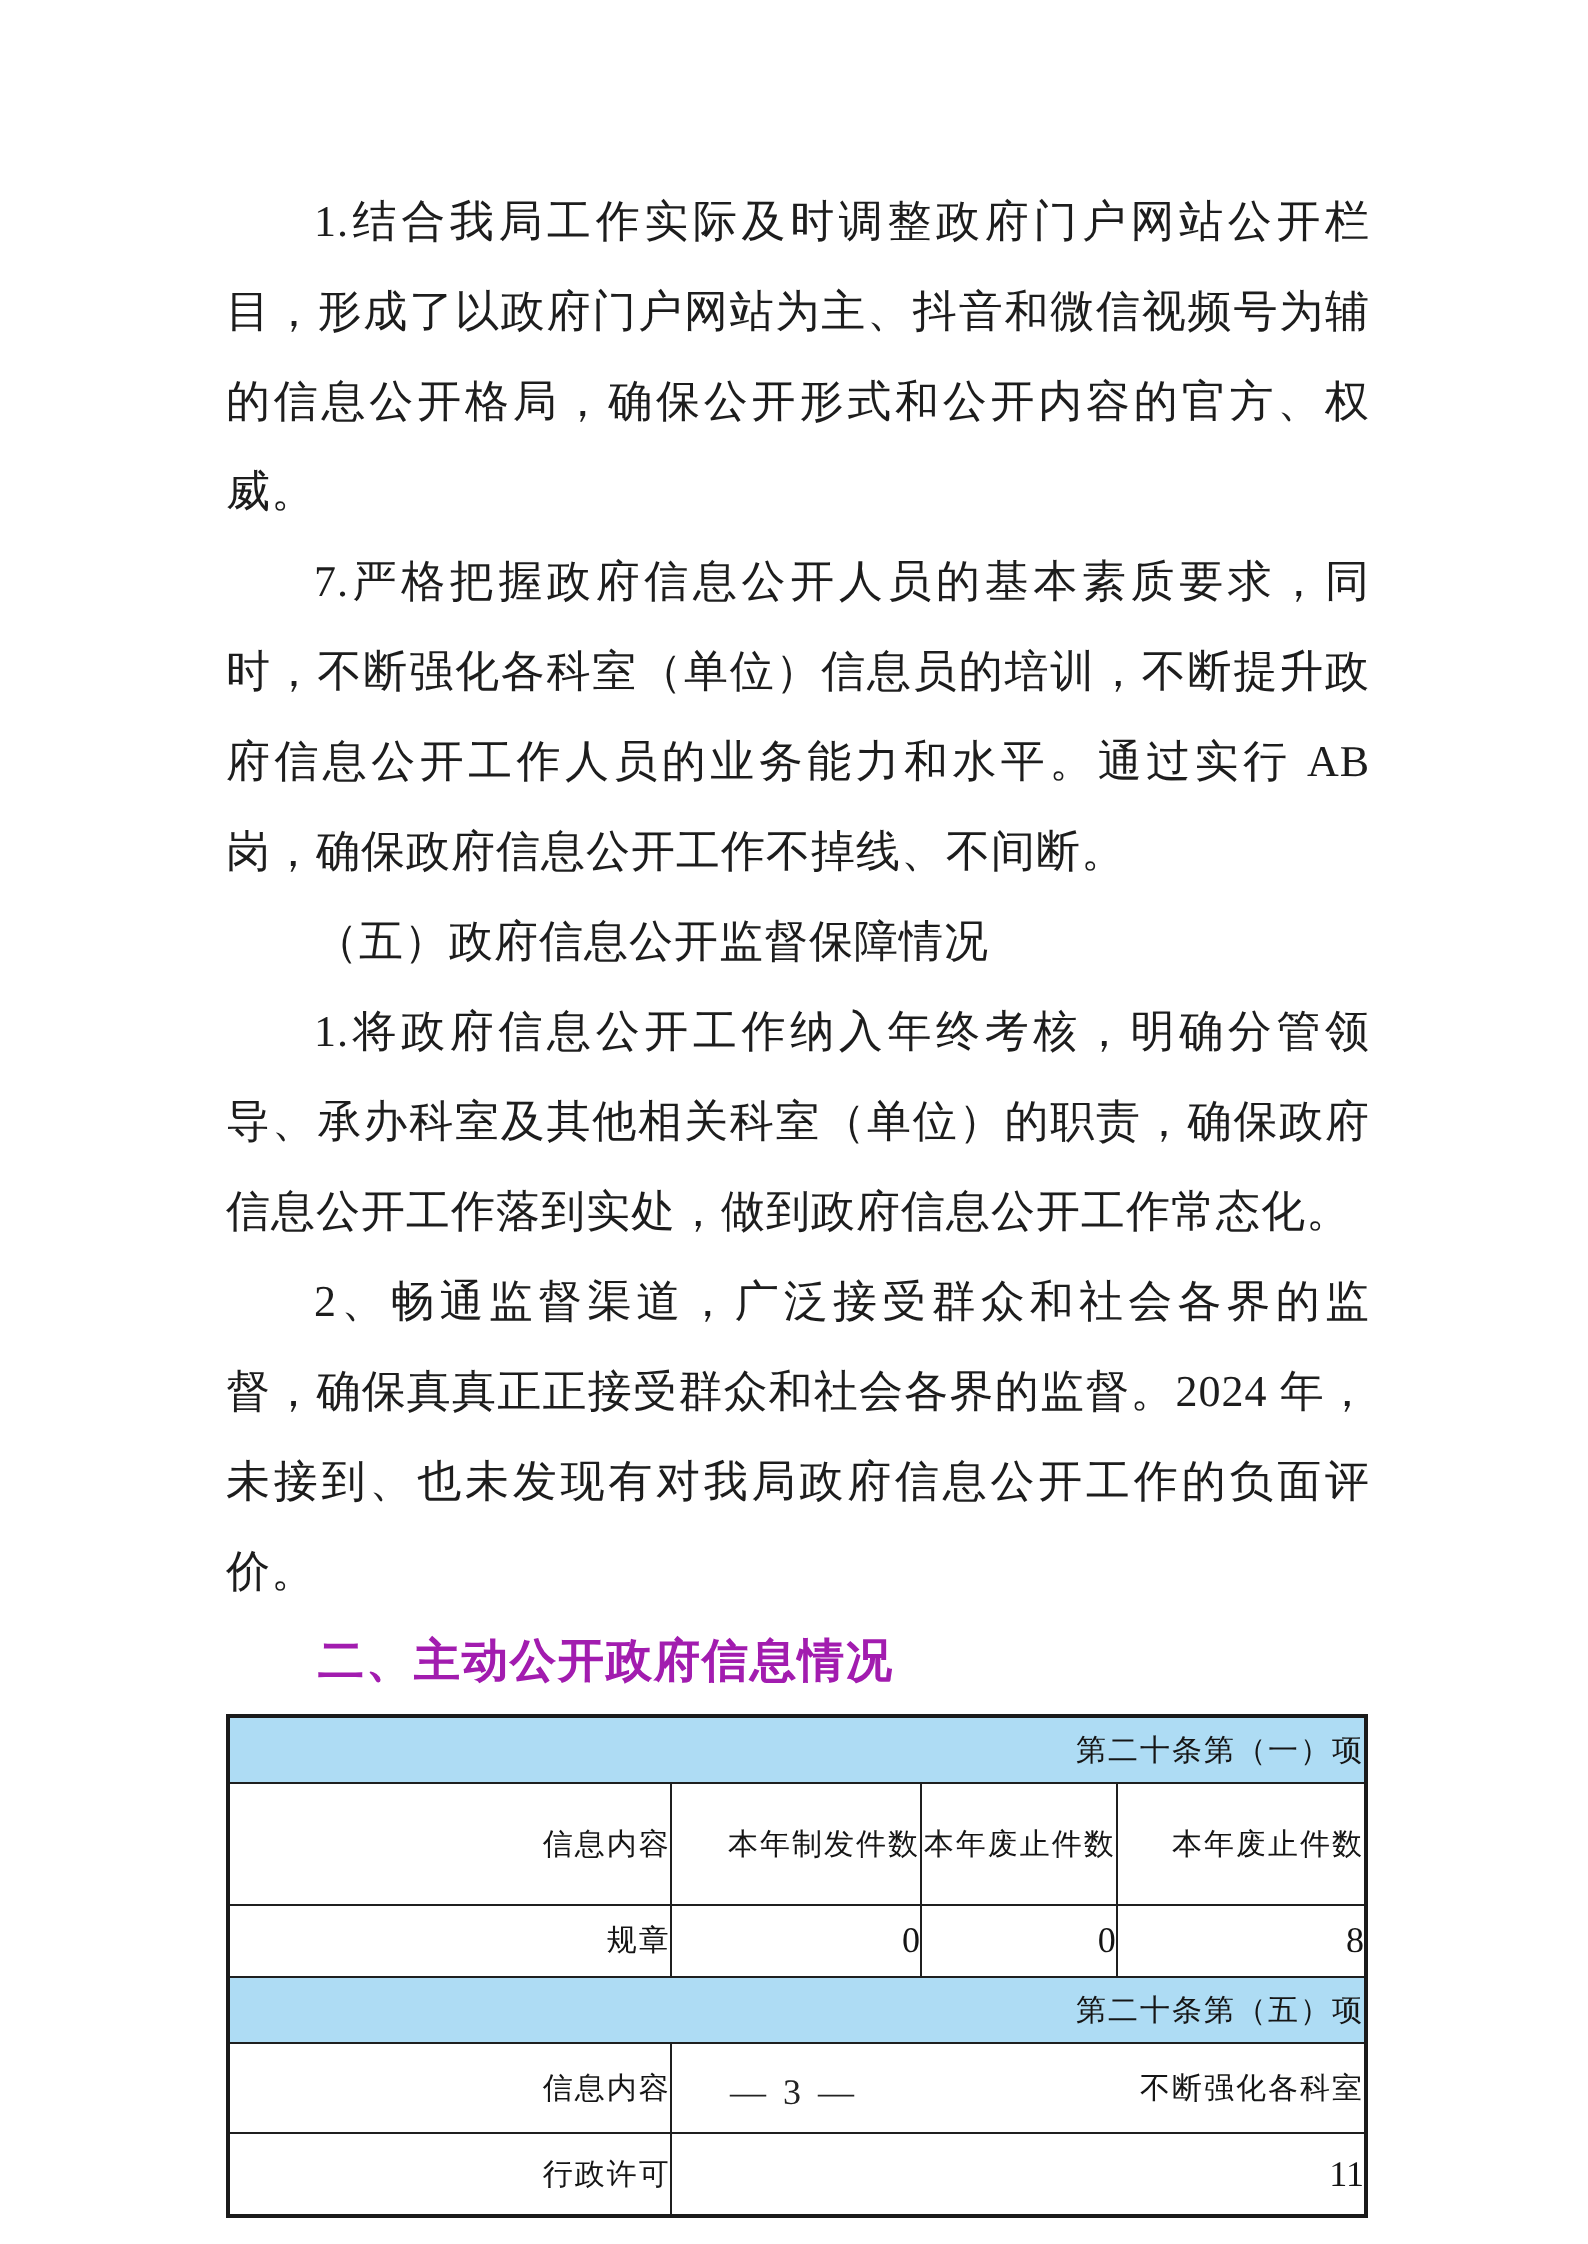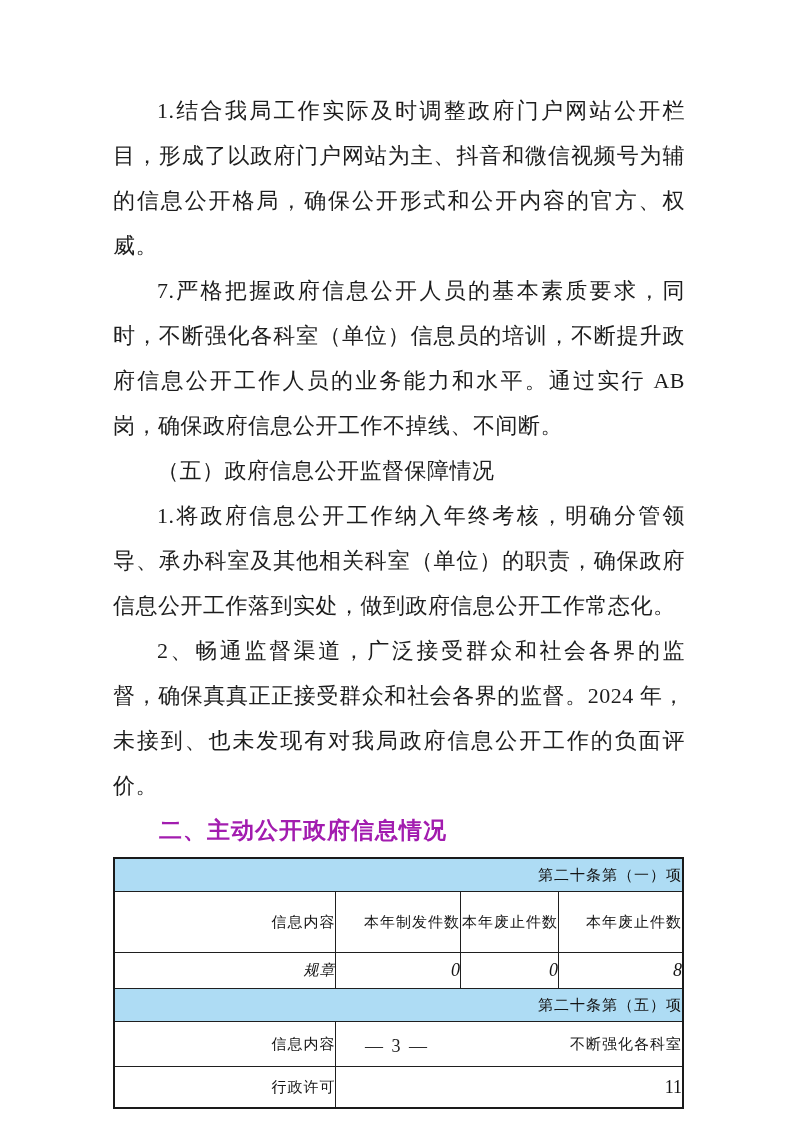--- a/index.html
+++ b/index.html
@@ -56,21 +56,21 @@
     letter-spacing: 1px;
     margin-left: 16px;
   }
   .info-table { border: 2px solid #1a1a1a; }
   .band {
     background: var(--band-blue, #aedcf4);
     height: 32px;
     font-size: 15px;
   }
   .hdr-row td { height: 60px; }
-  .data-row td { height: 35px; font-style: italic; }
+  .data-row td { height: 35px; }
   .data-row .num { font-size: 18px; letter-spacing: 0; }
   .s2-hdr td { height: 44px; }
   .s2-row td { height: 40px; }
   .s2-row .num { font-size: 18px; letter-spacing: 0; }
   .page-number {
     position: absolute;
     left: 0; right: 0;
     top: 1036px;
     text-align: center;
     font-size: 18px;

